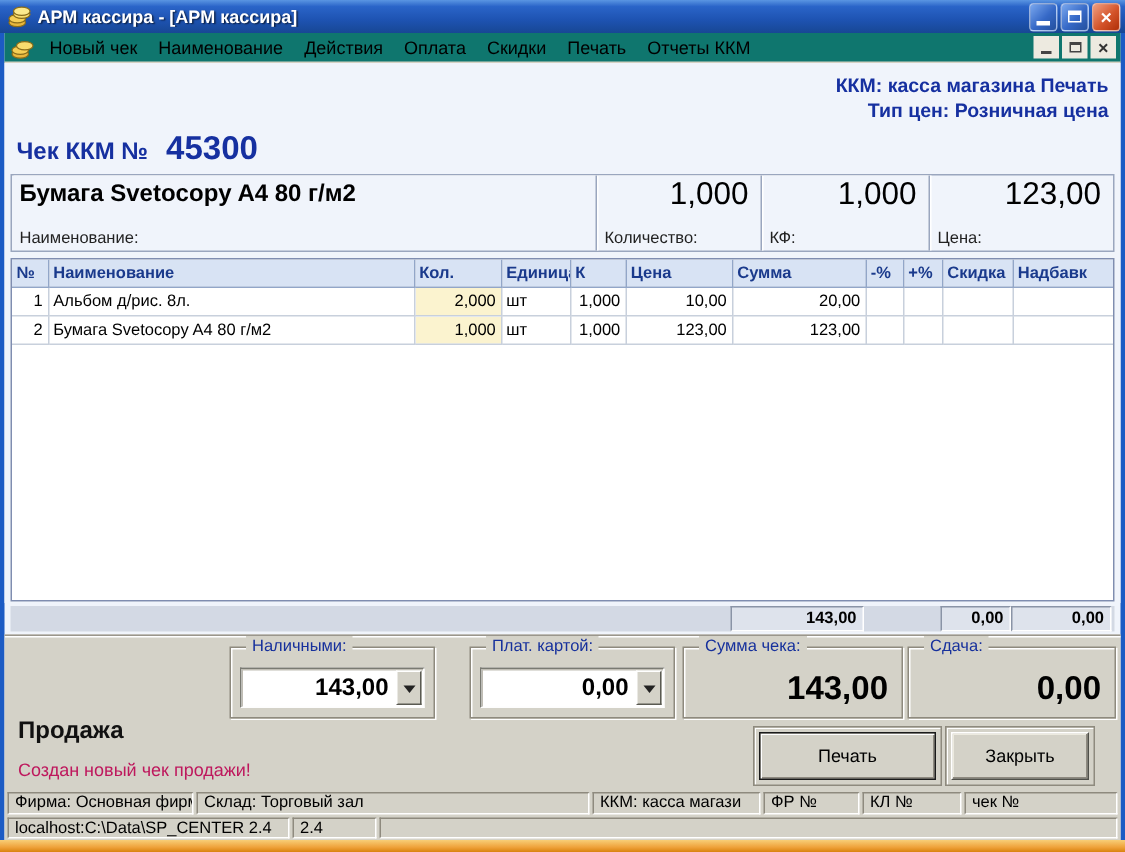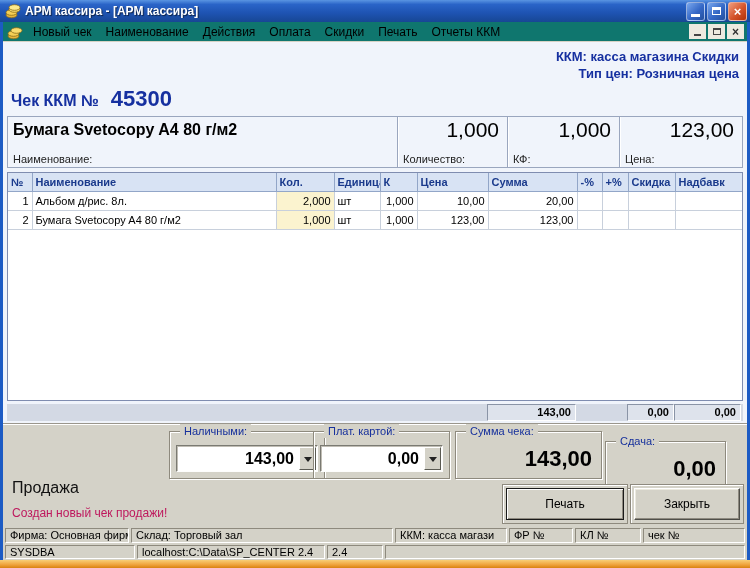--- a/index.html
+++ b/index.html
@@ -79,39 +79,39 @@
     font-size: 11px; font-weight: bold; text-align: right; padding: 1px 4px 0 2px; }
   .tbox.sum    { left: 480px; width: 89px; }
   .tbox.disc   { left: 620px; width: 47px; }
   .tbox.markup { left: 667px; width: 67px; }
 
   
   .paypanel { flex: 1; position: relative; background: #D4D2C8;
     border-top: 1px solid #9a968c; box-shadow: inset 0 1px 0 #fff; }
   .gbox { position: absolute; top: 7px; height: 48px; border: 1px solid #8e8a7e;
     box-shadow: inset 1px 1px 0 #fff, 1px 1px 0 #fff; }
-  .gbox.cash   { left: 166px; width: 156px; }
+  .gbox.cash   { left: 150px; width: 137px; }
   .gbox.card   { left: 310px; width: 137px; }
   .gbox.total  { left: 452px; width: 147px; }
-  .gbox.change { left: 602px; width: 121px; margin-top: 10px; }
+  .gbox.change { left: 602px; width: 139px; }
   .glabel { position: absolute; top: -8px; left: 10px; background: #D4D2C8; padding: 0 4px;
     font-size: 11px; color: #16309c; line-height: 14px; white-space: nowrap; }
   .combo { position: absolute; left: 6px; right: 6px; top: 13px; height: 27px; background: #fff;
     border: 1px solid; border-color: #7a7a72 #fdfdfd #fdfdfd #7a7a72; box-shadow: inset 1px 1px 0 #c0bdb4; }
   .cval { position: absolute; right: 23px; top: 4px; font-size: 16px; font-weight: bold; color: #000; }
   .cbtn { position: absolute; top: 1px; right: 1px; bottom: 1px; width: 17px; background: #D4D2C8;
     border: 1px solid; border-color: #fff #5a5a52 #5a5a52 #fff; display: flex; align-items: center; justify-content: center; }
   .arrow-down { width: 0; height: 0; border: 4px solid transparent; border-top: 5px solid #222; margin-top: 5px; }
   .bigval { position: absolute; right: 9px; bottom: 6px; font-size: 22px; font-weight: bold; color: #000; }
-  .sale-mode { position: absolute; left: 9px; top: 55px; font-size: 16px; font-weight: normal; color: #111; }
+  .sale-mode { position: absolute; left: 9px; top: 55px; font-size: 16px; font-weight: bold; color: #111; }
   .sale-msg  { position: absolute; left: 9px; top: 82px; font-size: 12px; color: #be185d; }
   .bframe { position: absolute; top: 60px; height: 40px; background: #D4D2C8;
     border: 1px solid #8e8a7e; box-shadow: inset 1px 1px 0 #fff; padding: 3px; }
   .bframe.printf { left: 499px; width: 126px; }
-  .bframe.closef { left: 627px; width: 114px; }
+  .bframe.closef { left: 627px; width: 100px; }
   .pbtn { width: 100%; height: 100%; background: #D4D2C8; font-size: 12px; color: #000;
     font-family: "Liberation Sans", sans-serif; border: 1px solid; border-color: #fff #50504a #50504a #fff;
     box-shadow: inset -1px -1px 0 #8e8a80, inset 1px 1px 0 #eceadf; }
   .pbtn.default { border: 1px solid #1a1a1a; box-shadow: inset 1px 1px 0 #fff, inset -1px -1px 0 #8e8a80; }
 
   
   .sbar { flex: 0 0 18px; background: #D4D2C8; display: flex; gap: 2px; padding: 2px 2px 1px 2px; }
   .sbar.row2 { flex: 0 0 15px; padding: 1px 2px; }
   .spanel { border: 1px solid; border-color: #8e8a7e #fff #fff #8e8a7e; font-size: 11px; line-height: 12px;
     padding: 0 4px; color: #000; white-space: nowrap; overflow: hidden; }
@@ -179,21 +179,21 @@
             <span class="mglyph-rest"></span>
           </span>
         <span class="mbtn">
             <span class="mglyph-close">×</span>
           </span>
       </span>
     </div>
 
     <div class="client-top">
       <div class="kkm-info">
-        <div>ККМ: касса магазина Скидки</div>
+        <div>ККМ: касса магазина Печать</div>
         <div>Тип цен: Розничная цена</div>
       </div>
       <div class="check-title">
         <span class="check-label">Чек ККМ №</span><span class="check-number">45300</span>
       </div>
 
       <div class="item-panel">
         <div class="ip-sec ip-name">
           <div class="ip-value-name">Бумага Svetocopy A4 80 г/м2</div>
           <div class="ip-label">Наименование:</div>
@@ -326,21 +326,20 @@
     <div class="sbar">
       <span class="spanel w-firm">Фирма: Основная фирма</span>
       <span class="spanel w-wh">Склад: Торговый зал</span>
       <span class="spanel w-kkm">ККМ: касса магази</span>
       <span class="spanel w-fr">ФР №</span>
       <span class="spanel w-kl">КЛ №</span>
       <span class="spanel w-rest">чек №</span>
     </div>
 
     <div class="sbar row2">
-      <span class="spanel w-user">SYSDBA</span>
       <span class="spanel w-conn">localhost:C:\Data\SP_CENTER 2.4</span>
       <span class="spanel w-ver">2.4</span>
       <span class="spanel w-rest"></span>
     </div>
 
   </div>
 
   <div class="taskbar"></div>
 
 </div>

